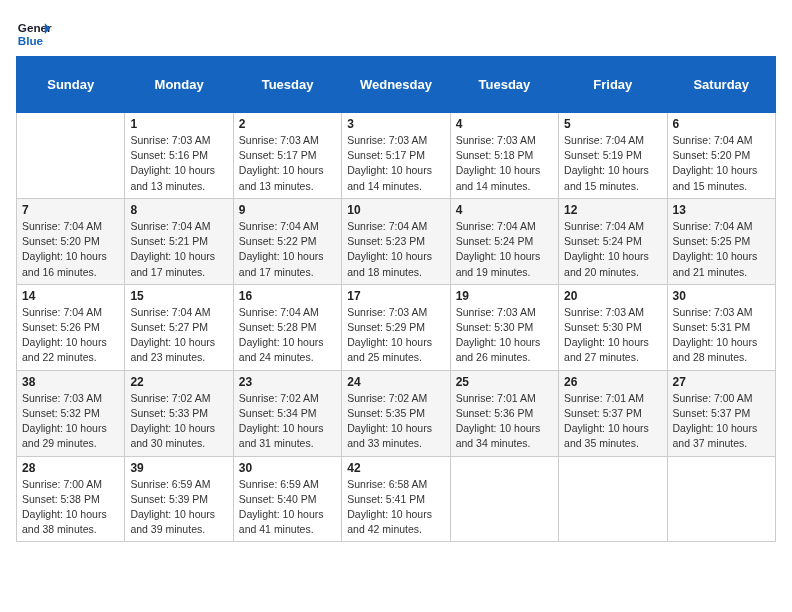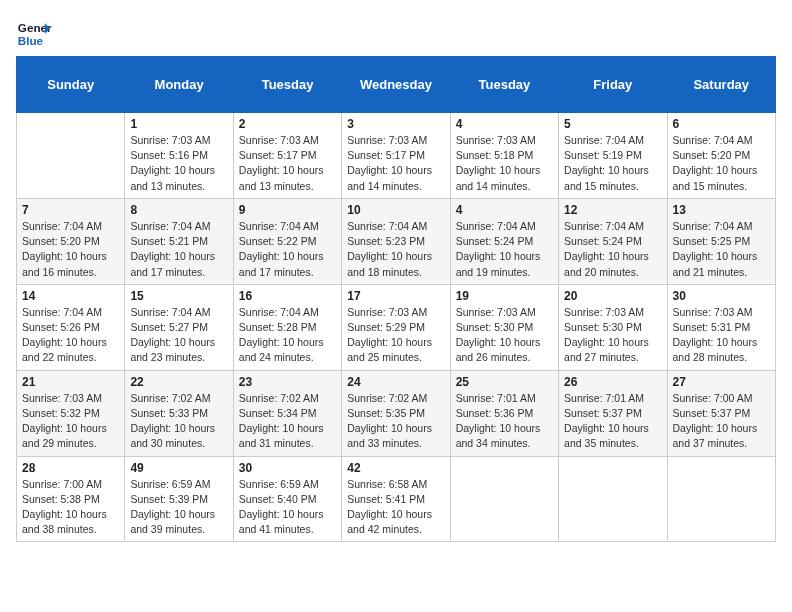--- a/index.html
+++ b/index.html
@@ -248,21 +248,21 @@
         <td>
           <div class="day-num">30</div>
           <div class="day-info" style="white-space: pre-line;">Sunrise: 7:03 AM
 Sunset: 5:31 PM
 Daylight: 10 hours
 and 28 minutes.</div>
         </td>
       </tr>
       <tr>
         <td>
-          <div class="day-num">21</div>
+          <div class="day-num">38</div>
           <div class="day-info" style="white-space: pre-line;">Sunrise: 7:03 AM
 Sunset: 5:32 PM
 Daylight: 10 hours
 and 29 minutes.</div>
         </td>
         <td>
           <div class="day-num">22</div>
           <div class="day-info" style="white-space: pre-line;">Sunrise: 7:02 AM
 Sunset: 5:33 PM
 Daylight: 10 hours
@@ -306,21 +306,21 @@
       </tr>
       <tr>
         <td>
           <div class="day-num">28</div>
           <div class="day-info" style="white-space: pre-line;">Sunrise: 7:00 AM
 Sunset: 5:38 PM
 Daylight: 10 hours
 and 38 minutes.</div>
         </td>
         <td>
-          <div class="day-num">49</div>
+          <div class="day-num">39</div>
           <div class="day-info" style="white-space: pre-line;">Sunrise: 6:59 AM
 Sunset: 5:39 PM
 Daylight: 10 hours
 and 39 minutes.</div>
         </td>
         <td>
           <div class="day-num">30</div>
           <div class="day-info" style="white-space: pre-line;">Sunrise: 6:59 AM
 Sunset: 5:40 PM
 Daylight: 10 hours

